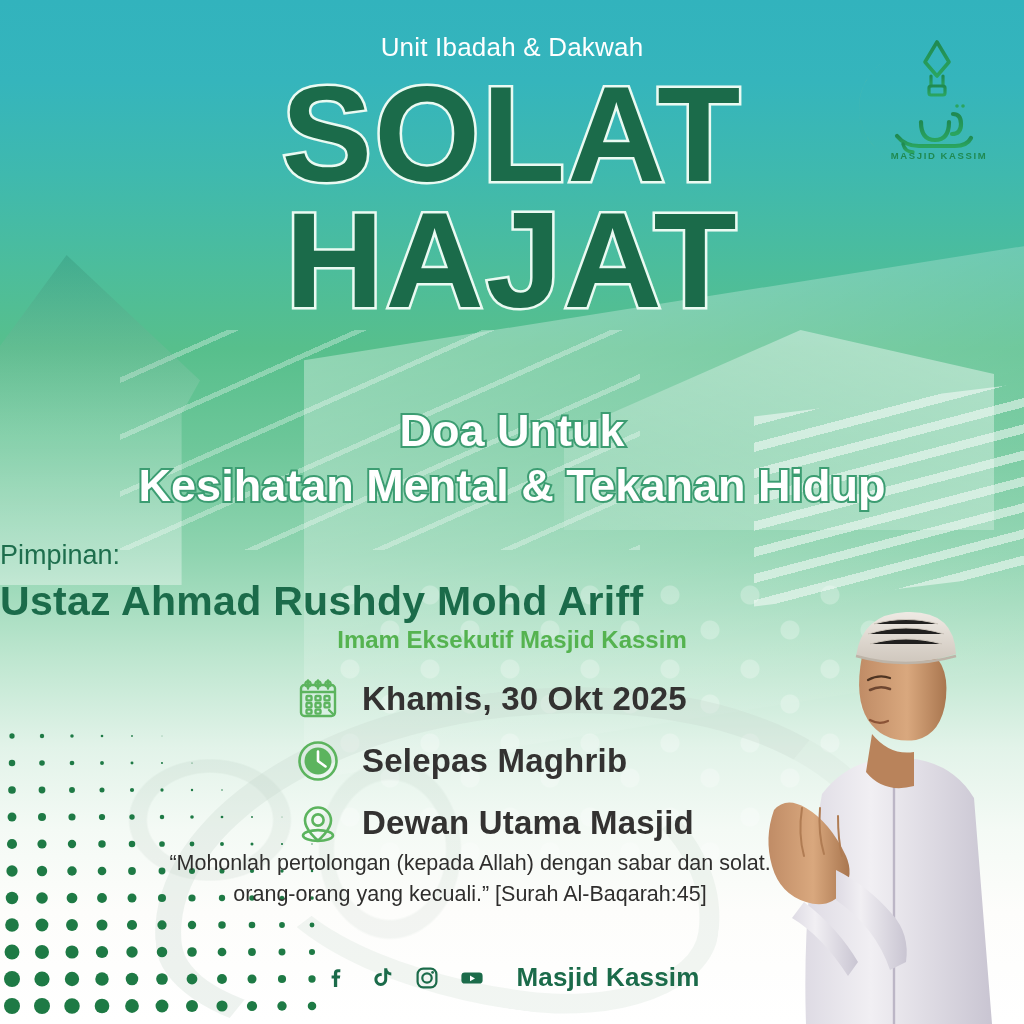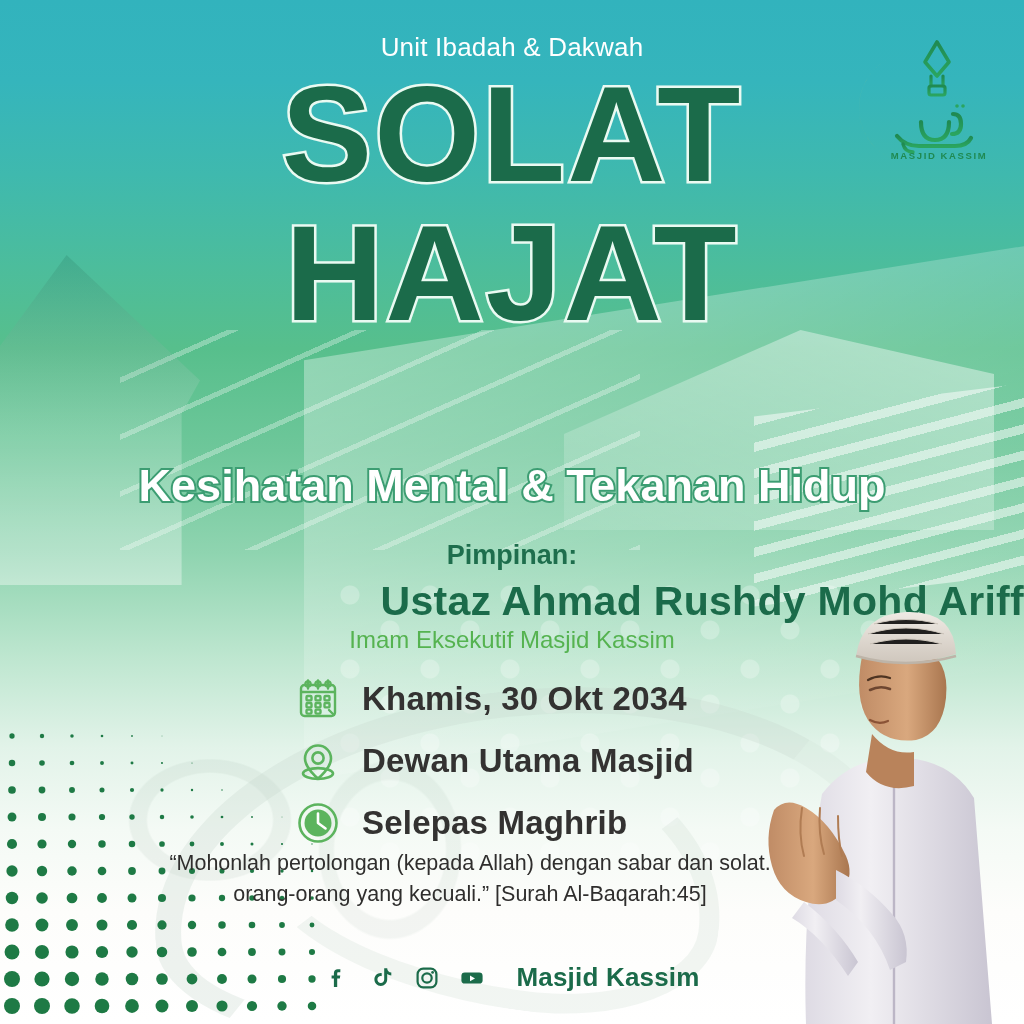--- a/index.html
+++ b/index.html
@@ -105,42 +105,42 @@
   }
   .bigtitle{
     position:absolute;left:0;right:0;text-align:center;
     font-weight:bold;color:#1b6b4a;
     -webkit-text-stroke:5px #eafaf2;
     paint-order:stroke fill;
     line-height:.92;
     letter-spacing:2px;
   }
   .bigtitle.l1{top:72px;font-size:136px;text-align:center;}
-  .bigtitle.l2{top:211px;font-size:136px;}
+  .bigtitle.l2{top:198px;font-size:136px;}
 
   .sub{
     position:absolute;left:0;right:0;text-align:center;
     font-weight:bold;color:#ffffff;
     -webkit-text-stroke:4px #3c9d72;
     paint-order:stroke fill;
   }
   .sub.s1{top:405px;font-size:45px;}
   .sub.s2{top:460px;font-size:45px;}
 
   .pimpinan{
-    position:absolute;left:0;right:0;top:540px;text-align:center;
-    font-size:27px;font-weight:bold;color:#1e6e4d;
+    position:absolute;left:0;right:0;top:540px;
+    font-size:27px;font-weight:normal;color:#1e6e4d;
   }
   .speaker{
-    position:absolute;left:0;right:0;top:578px;text-align:right;
+    position:absolute;left:0;right:0;top:578px;text-align:left;
     font-size:41px;font-weight:bold;color:#1b6b4a;letter-spacing:.3px;
   }
   .role{
     position:absolute;left:0;right:0;top:626px;text-align:center;
-    font-size:24px;font-weight:normal;color:#55b350;
+    font-size:24px;font-weight:bold;color:#55b350;
   }
 
   .details{
     position:absolute;left:296px;top:668px;width:470px;
   }
   .drow{display:flex;align-items:center;gap:22px;height:62px;}
   .drow .ic{width:44px;height:44px;flex:0 0 44px;display:block;}
   .drow .tx{
     font-size:33px;font-weight:bold;color:#333231;letter-spacing:.2px;
     white-space:nowrap;
@@ -319,20 +319,21 @@
       <circle cx="106" cy="88" r="1.8" fill="#2aa55f"></circle>
     <path d="M40 118 q8 10 22 10 l36 0 q12 0 16 -8" fill="none" stroke="url(#greeng)" stroke-width="4.2" stroke-linecap="round"></path>
     <path d="M46 126 q2 8 10 8" fill="none" stroke="url(#greeng)" stroke-width="3.4" stroke-linecap="round"></path>
     <text x="82" y="141" text-anchor="middle" font-family="Liberation Sans, sans-serif" font-size="9.5" letter-spacing="1.6" font-weight="bold" fill="#1f8a52">MASJID KASSIM</text>
   </svg>
 
   <div class="kicker">Unit Ibadah &amp; Dakwah</div>
   <div class="bigtitle l1">SOLAT</div>
   <div class="bigtitle l2">HAJAT</div>
 
+  <div class="sub s1">Doa Untuk</div>
   <div class="sub s2">Kesihatan Mental &amp; Tekanan Hidup</div>
 
   <div class="pimpinan">Pimpinan:</div>
   <div class="speaker">Ustaz Ahmad Rushdy Mohd Ariff</div>
   <div class="role">Imam Eksekutif Masjid Kassim</div>
 
   <div class="details">
 
     <div class="drow">
       <svg class="ic" viewBox="0 0 44 44">
@@ -347,41 +348,41 @@
           <rect x="19.5" y="19" width="5" height="4.4" rx="1"></rect>
           <rect x="28.5" y="19" width="5" height="4.4" rx="1"></rect>
           <rect x="10.5" y="26" width="5" height="4.4" rx="1"></rect>
           <rect x="19.5" y="26" width="5" height="4.4" rx="1"></rect>
           <rect x="28.5" y="26" width="5" height="4.4" rx="1"></rect>
           <rect x="10.5" y="32.6" width="5" height="4" rx="1"></rect>
           <rect x="19.5" y="32.6" width="5" height="4" rx="1"></rect>
           <path d="M33 33 l5 5" stroke-linecap="round"></path>
         </g>
       </svg>
-      <span class="tx">Khamis, 30 Okt 2034</span>
+      <span class="tx">Khamis, 30 Okt 2025</span>
+    </div>
+
+    <div class="drow">
+      <svg class="ic" viewBox="0 0 44 44">
+        <circle cx="22" cy="22" r="18.5" fill="none" stroke="#5cb45e" stroke-width="2.6"></circle>
+        <circle cx="22" cy="22" r="13.5" fill="#5cb45e"></circle>
+        <path d="M22 12.5 V22 L29.5 27.5" stroke="#ffffff" stroke-width="2.6" fill="none" stroke-linecap="round" stroke-linejoin="round"></path>
+      </svg>
+      <span class="tx">Selepas Maghrib</span>
     </div>
 
     <div class="drow">
       <svg class="ic" viewBox="0 0 44 44">
         <g fill="none" stroke="#5cb45e" stroke-width="2.6">
           <path d="M22 6.5 c-7.2 0 -13 5.8 -13 13 c0 9.6 13 20 13 20 c0 0 13 -10.4 13 -20 c0 -7.2 -5.8 -13 -13 -13 z"></path>
           <circle cx="22" cy="19" r="5.6"></circle>
           <ellipse cx="22" cy="34.5" rx="15" ry="5.4"></ellipse>
         </g>
       </svg>
       <span class="tx">Dewan Utama Masjid</span>
-    </div>
-
-    <div class="drow">
-      <svg class="ic" viewBox="0 0 44 44">
-        <circle cx="22" cy="22" r="18.5" fill="none" stroke="#5cb45e" stroke-width="2.6"></circle>
-        <circle cx="22" cy="22" r="13.5" fill="#5cb45e"></circle>
-        <path d="M22 12.5 V22 L29.5 27.5" stroke="#ffffff" stroke-width="2.6" fill="none" stroke-linecap="round" stroke-linejoin="round"></path>
-      </svg>
-      <span class="tx">Selepas Maghrib</span>
     </div>
   </div>
 
   <svg class="person" viewBox="0 0 280 430">
     <defs>
       <linearGradient id="robe" x1="0" y1="0" x2="1" y2="0">
         <stop offset="0%" stop-color="#dedbe4"></stop>
         <stop offset="35%" stop-color="#f1eff3"></stop>
         <stop offset="100%" stop-color="#c9c5d2"></stop>
       </linearGradient>

